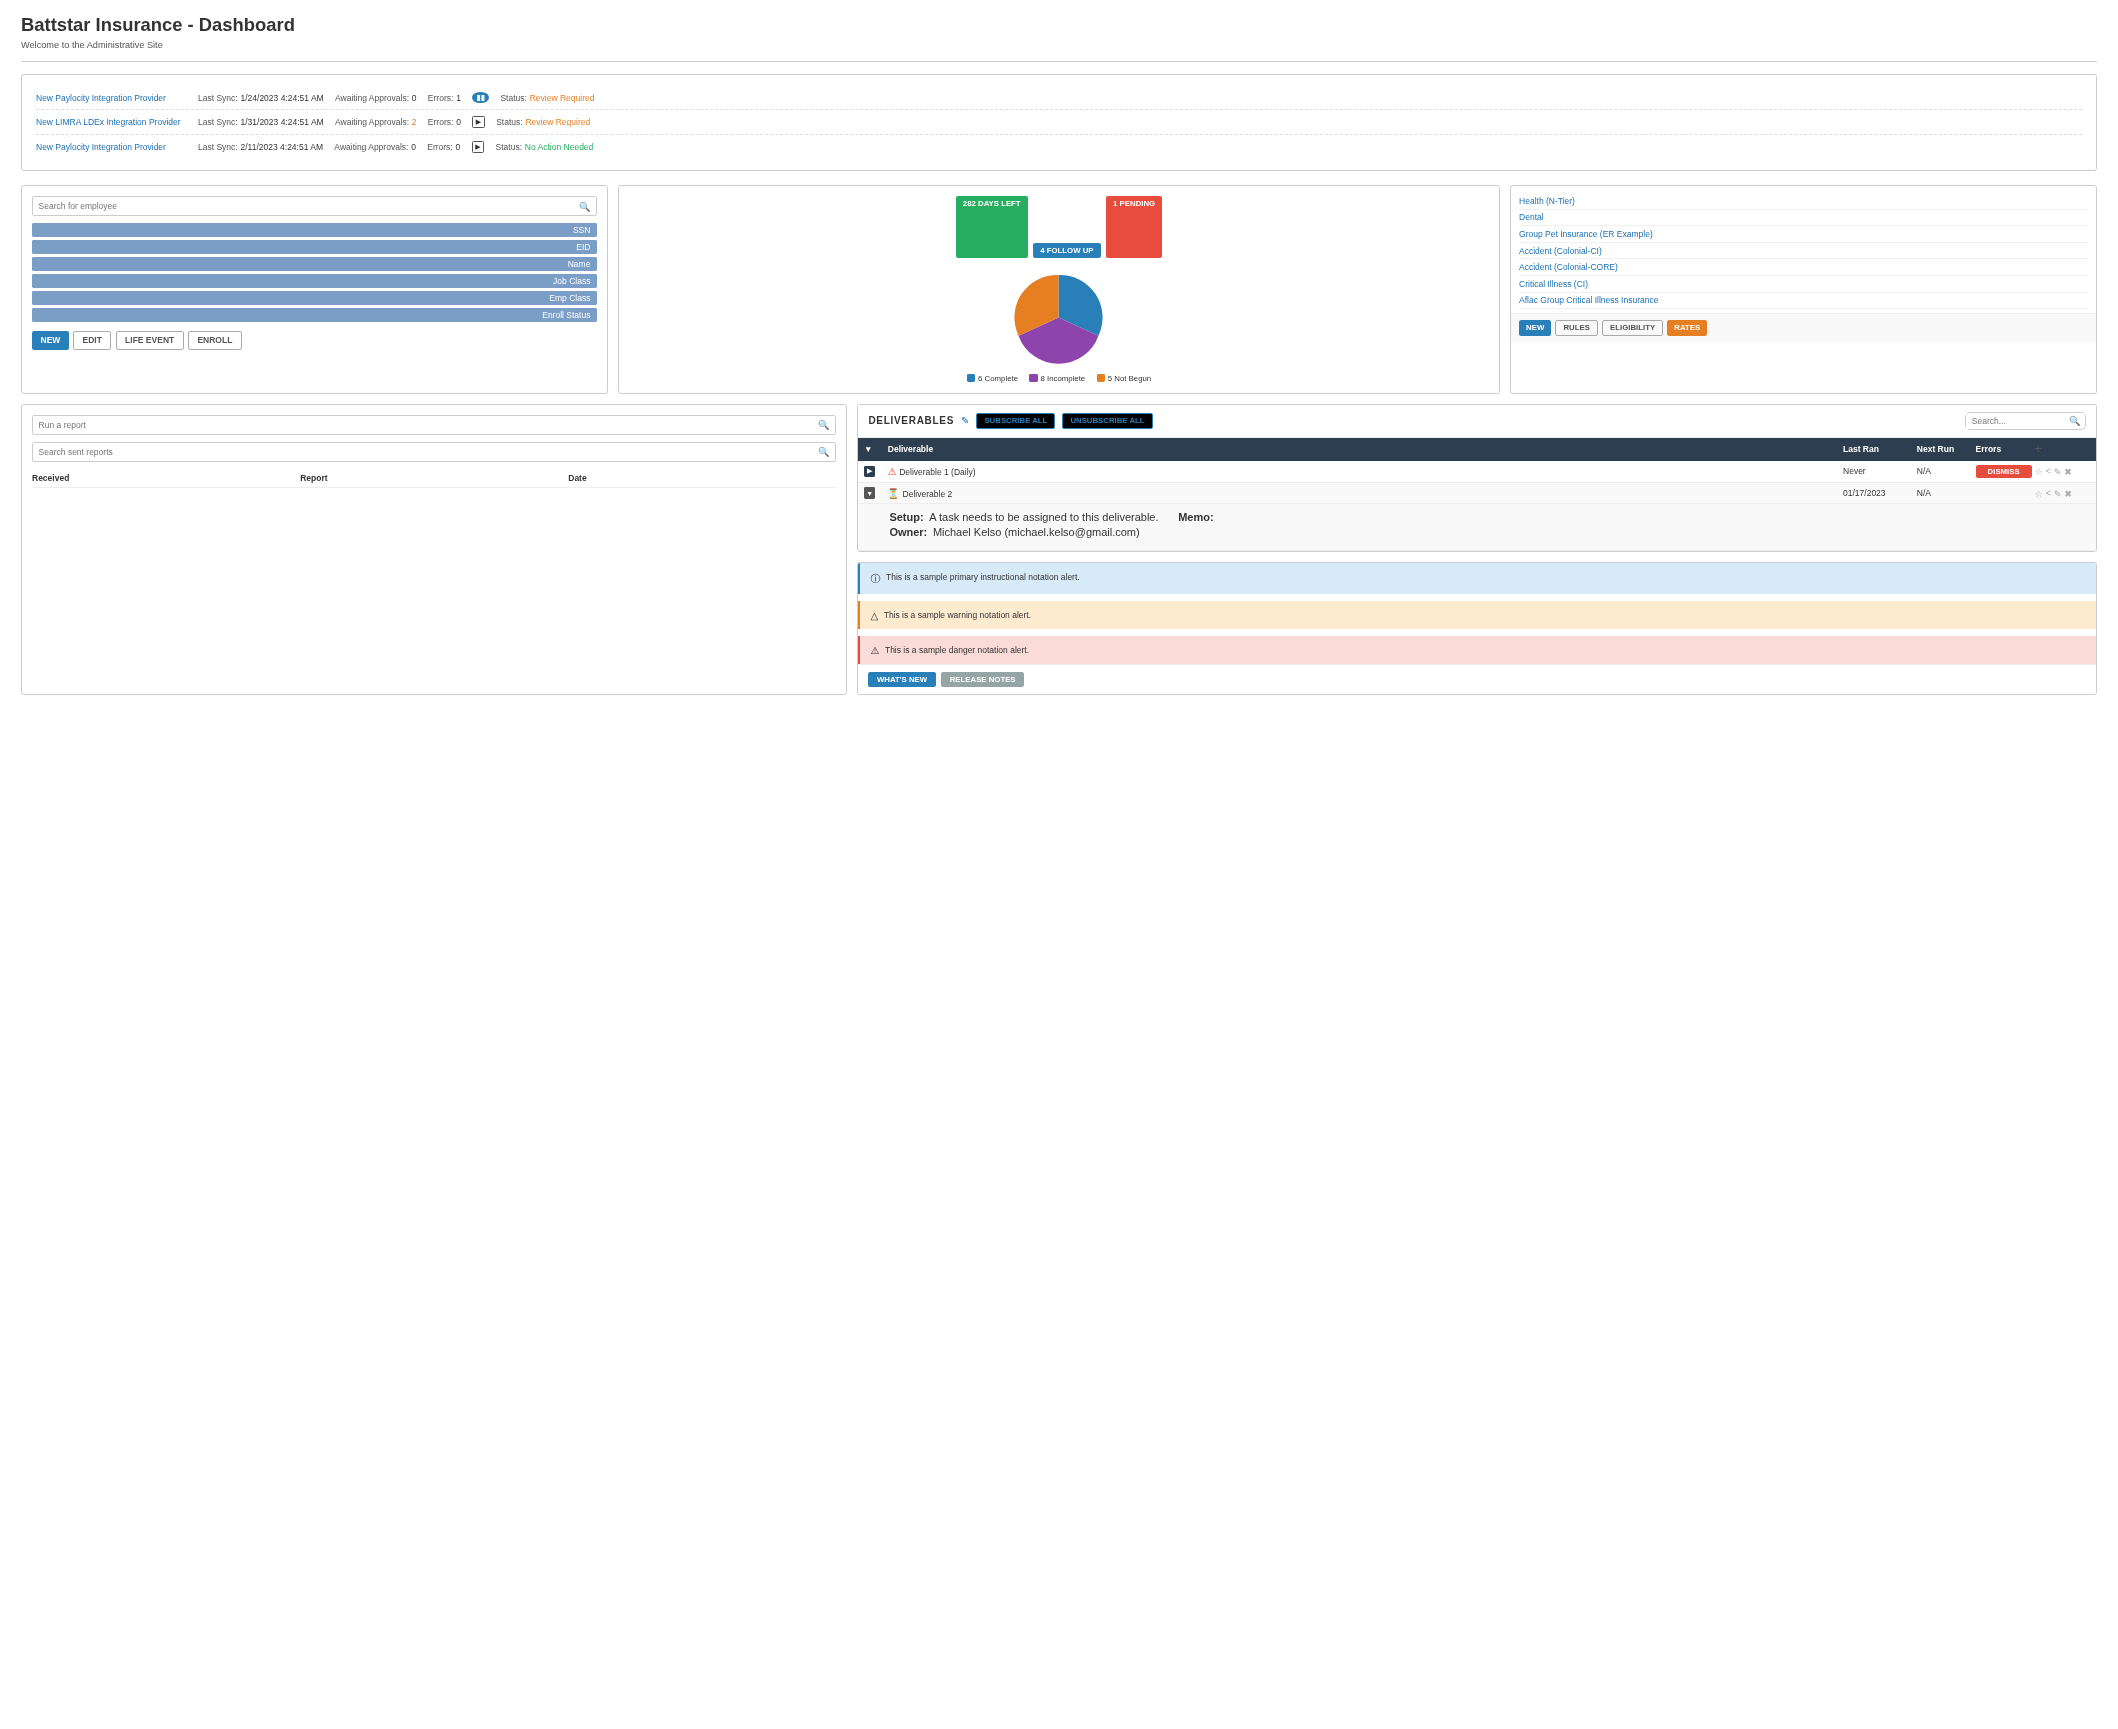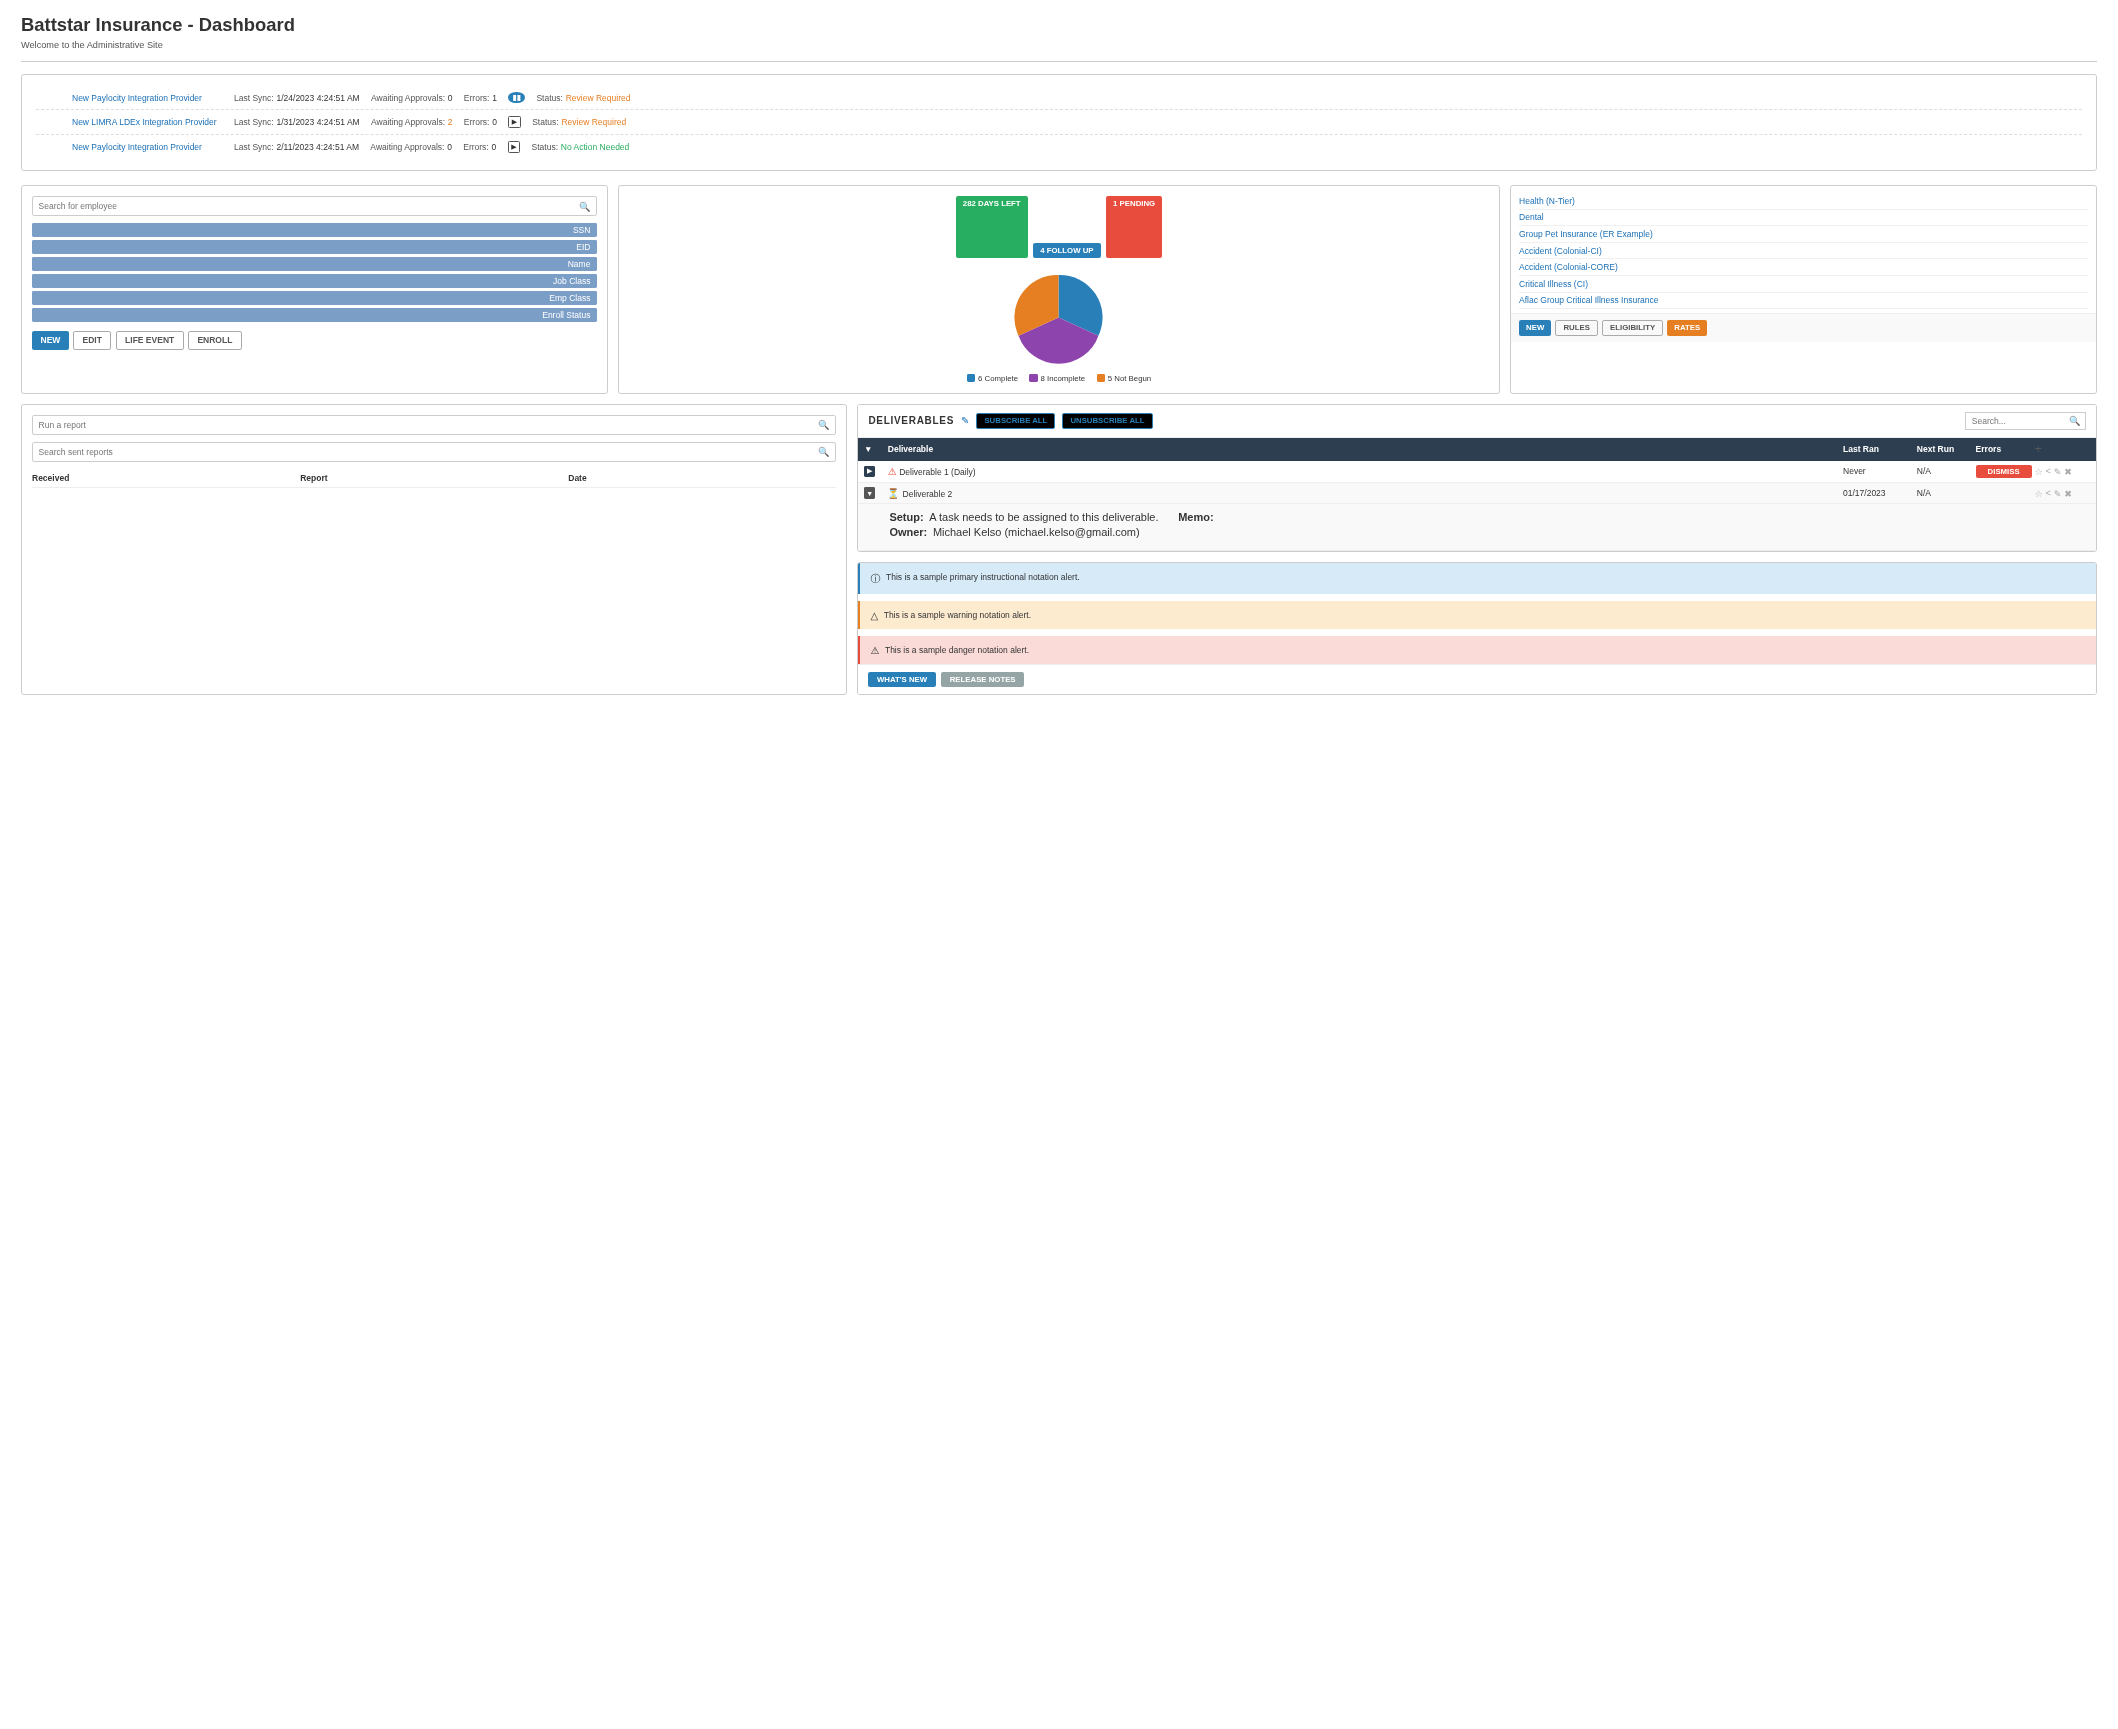--- a/index.html
+++ b/index.html
@@ -8,21 +8,21 @@
     h1 { font-size: 18.4px; font-weight: bold; margin-bottom: 4.2px; }
     .subtitle { color: #555; font-size: 9.2px; margin-bottom: 11.3px; }
     hr.title-divider { border: none; border-top: 0.7px solid #ccc; margin-bottom: 11.3px; }
 
     
     .integrations-box { border: 0.7px solid #ccc; border-radius: 2.8px; padding: 11.3px 14px; margin-bottom: 14px; }
     .integrations-title { font-size: 10.6px; font-weight: bold; letter-spacing: 0.7px; margin-bottom: 5.6px; text-transform: uppercase; }
     .integrations-desc { font-size: 8.5px; color: #555; margin-bottom: 8.5px; border-bottom: 0.7px solid #eee; padding-bottom: 7px; }
     .integration-row { display: flex; align-items: center; padding: 5.6px 0; border-bottom: 0.7px dashed #ddd; font-size: 8.5px; gap: 7px; }
     .integration-row:last-child { border-bottom: none; }
-    .integration-link { color: #1a6fb5; text-decoration: none; flex: 0 0 155px; margin-left: 36px; }
+    .integration-link { color: #1a6fb5; text-decoration: none; flex: 0 0 155px; }
     .integration-meta { display: flex; align-items: center; gap: 11.3px; flex: 1; }
     .meta-item { display: flex; gap: 2.8px; }
     .meta-label { color: #555; }
     .meta-value { font-weight: normal; }
     .meta-value.orange { color: #e67e22; }
     .status-badge { display: inline-block; padding: 1.4px 4.2px; border-radius: 50%; background: #2980b9; color: white; font-size: 7.8px; cursor: pointer; }
     .play-btn { display: inline-block; width: 12.7px; height: 12.7px; border: 0.7px solid #555; border-radius: 1.4px; display: flex; align-items: center; justify-content: center; cursor: pointer; font-size: 7px; }
     .status-orange { color: #e67e22; }
     .status-green { color: #27ae60; }
 
@@ -71,21 +71,21 @@
     .reports-panel { border: 0.7px solid #ccc; border-radius: 2.8px; padding: 10px; }
     .report-table-header { display: grid; grid-template-columns: 1fr 1fr 1fr; font-weight: bold; font-size: 8.5px; padding: 4.2px 0; border-bottom: 0.7px solid #eee; margin-top: 5.6px; }
     .report-table-body { min-height: 141px; }
 
     
     .deliverables-panel { border: 0.7px solid #ccc; border-radius: 2.8px; overflow: hidden; }
     .deliverables-header { display: flex; align-items: center; gap: 7px; padding: 7px 10px; border-bottom: 0.7px solid #eee; background: #fff; }
     .deliverables-title { font-size: 10px; font-weight: bold; text-transform: uppercase; letter-spacing: 0.7px; }
     .edit-icon { color: #1a6fb5; cursor: pointer; font-size: 10px; }
     .sub-btn { padding: 2.8px 7px; border: 0.7px solid #2980b9; border-radius: 2.1px; color: #2980b9; background: #000000; font-size: 7.8px; cursor: pointer; font-weight: bold; }
-    .del-search { display: flex; align-items: flex-end; border: 0.7px solid #ccc; border-radius: 0; margin-left: auto; }
+    .del-search { display: flex; align-items: flex-end; border: 0.7px solid #ccc; border-radius: 5px; margin-left: auto; }
     .del-search input { border: none; outline: none; padding: 2.8px 5.6px; font-size: 8.5px; width: 99px; }
     .del-search .search-icon { padding: 2.8px 4.2px; color: #555; cursor: pointer; }
     .del-table-header { display: grid; grid-template-columns: 21px 1fr 71px 56px 56px 56px; background: #2c3e50; color: white; font-size: 8.5px; padding: 4.2px 5.6px; align-items: center; gap: 2.8px; }
     .del-row { display: grid; grid-template-columns: 21px 1fr 71px 56px 56px 56px; padding: 4.2px 5.6px; border-bottom: 0.7px solid #eee; align-items: center; font-size: 8.5px; gap: 2.8px; }
     .del-row.expanded { background: #f9f9f9; }
     .del-expand { width: 11.3px; height: 11.3px; background: #2c3e50; color: white; border-radius: 1.4px; display: flex; align-items: center; justify-content: center; cursor: pointer; font-size: 7px; }
     .del-icon { color: #e74c3c; font-size: 10px; }
     .del-icon-timer { color: #e67e22; font-size: 10px; }
     .del-dismiss { background: #e74c3c; color: white; border: none; padding: 2.1px 5.6px; border-radius: 2.1px; font-size: 7.8px; cursor: pointer; font-weight: bold; }
     .del-actions { display: flex; gap: 2.8px; align-items: center; }

